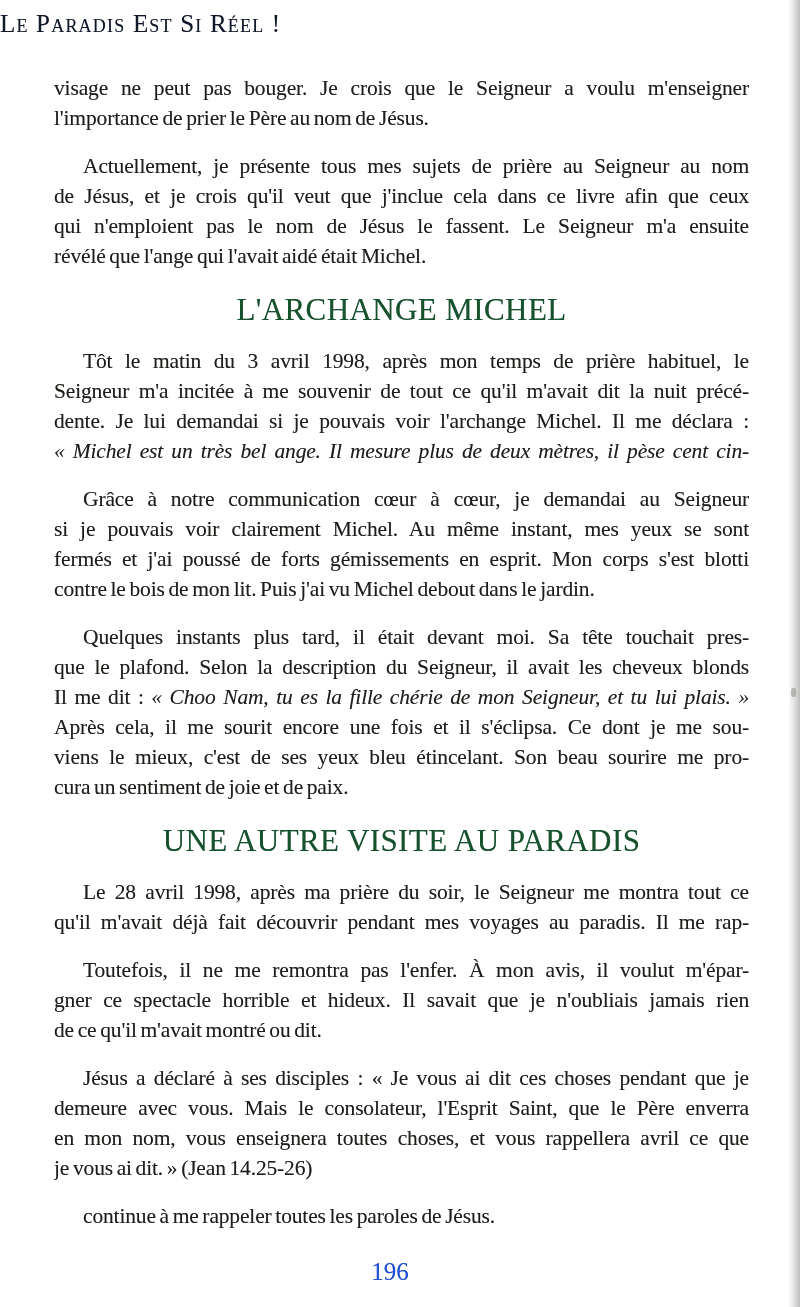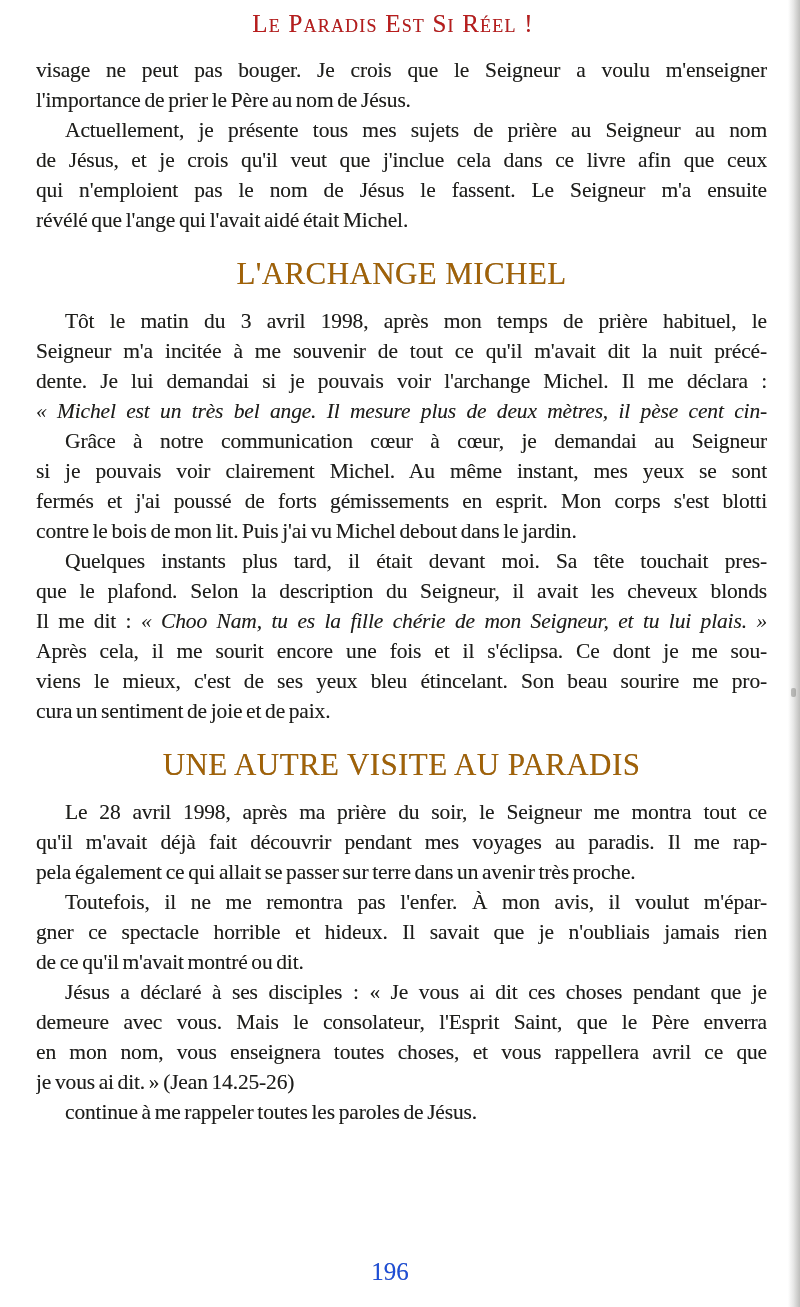--- a/index.html
+++ b/index.html
@@ -9,45 +9,45 @@
     background:
       radial-gradient(ellipse 320px 220px at 86% 10%, rgba(0,0,0,0.028), transparent 70%),
       radial-gradient(ellipse 420px 320px at 8% 78%, rgba(0,0,0,0.02), transparent 70%),
       radial-gradient(ellipse 500px 200px at 50% 45%, rgba(0,0,0,0.012), transparent 75%),
       linear-gradient(to right, #f8f8f5 95.5%, #ededdf0 97%, #e6e6e3 98.2%, #c7c7c4 100%),
       #f8f8f5;
   }
   .page{position:absolute;inset:0;}
   .running-header{
     position:absolute;top:10px;left:0;right:14px;
-    text-align:center;font-variant:small-caps;
-    font-size:25px;letter-spacing:1.2px;color:#b91c1c;
+    font-variant:small-caps;
+    font-size:25px;letter-spacing:1.2px;color:#0f172a;
     text-shadow:0 0 0.5px rgba(0,0,0,0.35);
   }
   .body-text{
     position:absolute;top:55px;left:36px;right:33px;
     font-size:21.5px;line-height:30px;color:#1d1d1a;
     word-spacing:-1.5px;letter-spacing:-0.15px;
     text-shadow:0 0 0.45px rgba(20,20,20,0.38);
   }
-  .paragraph{margin:0;}
+  .paragraph{margin:18px;}
   .line{
     text-align:justify;text-align-last:justify;
     height:30px;overflow:hidden;white-space:nowrap;
   }
   .line{white-space:normal;}
   .line.last{text-align:center;text-align-last:left;font-family:Liberation Serif, serif;}
   .paragraph.indent .line:first-child{text-indent:29px;}
   .it{font-style:italic;}
   .section-heading{
     text-align-last:center;
     font-size:31px;line-height:36px;
     margin:21px 0 14px 0;
     letter-spacing:0.4px;word-spacing:0;
-    color:#a16207;
+    color:#14532d;
     text-shadow:0 0 0.6px rgba(0,0,0,0.4);
   }
   .page-number{
     position:absolute;top:1258px;left:0;right:20px;
     text-align:center;font-size:25px;color:#1d4ed8;
     text-shadow:0 0 0.5px rgba(0,0,0,0.3);
   }
   .scan-edge{
     position:absolute;top:0;right:0;width:12px;height:1307px;
     background:linear-gradient(to right, rgba(120,120,116,0) 0%, rgba(120,120,116,0.18) 45%, rgba(110,110,106,0.45) 100%);
@@ -94,21 +94,20 @@
         <div class="line"><span>que le plafond. Selon la description du Seigneur, il avait les cheveux blonds</span></div>
         <div class="line"><span>Il me dit : </span><span class="it">« Choo Nam, tu es la fille chérie de mon Seigneur, et tu lui plais. »</span></div>
         <div class="line"><span>Après cela, il me sourit encore une fois et il s'éclipsa. Ce dont je me sou-</span></div>
         <div class="line"><span>viens le mieux, c'est de ses yeux bleu étincelant. Son beau sourire me pro-</span></div>
         <div class="line last"><span>cura un sentiment de joie et de paix.</span></div>
       </div>
       <div class="section-heading">UNE AUTRE VISITE AU PARADIS</div>
       <div class="paragraph indent">
         <div class="line"><span>Le 28 avril 1998, après ma prière du soir, le Seigneur me montra tout ce</span></div>
         <div class="line"><span>qu'il m'avait déjà fait découvrir pendant mes voyages au paradis. Il me rap-</span></div>
-        <div class="line last"><span>pela également ce qui allait se passer sur terre dans un avenir très proche.</span></div>
       </div>
       <div class="paragraph indent">
         <div class="line"><span>Toutefois, il ne me remontra pas l'enfer. À mon avis, il voulut m'épar-</span></div>
         <div class="line"><span>gner ce spectacle horrible et hideux. Il savait que je n'oubliais jamais rien</span></div>
         <div class="line last"><span>de ce qu'il m'avait montré ou dit.</span></div>
       </div>
       <div class="paragraph indent">
         <div class="line"><span>Jésus a déclaré à ses disciples : « Je vous ai dit ces choses pendant que je</span></div>
         <div class="line"><span>demeure avec vous. Mais le consolateur, l'Esprit Saint, que le Père enverra</span></div>
         <div class="line"><span>en mon nom, vous enseignera toutes choses, et vous rappellera avril ce que</span></div>

